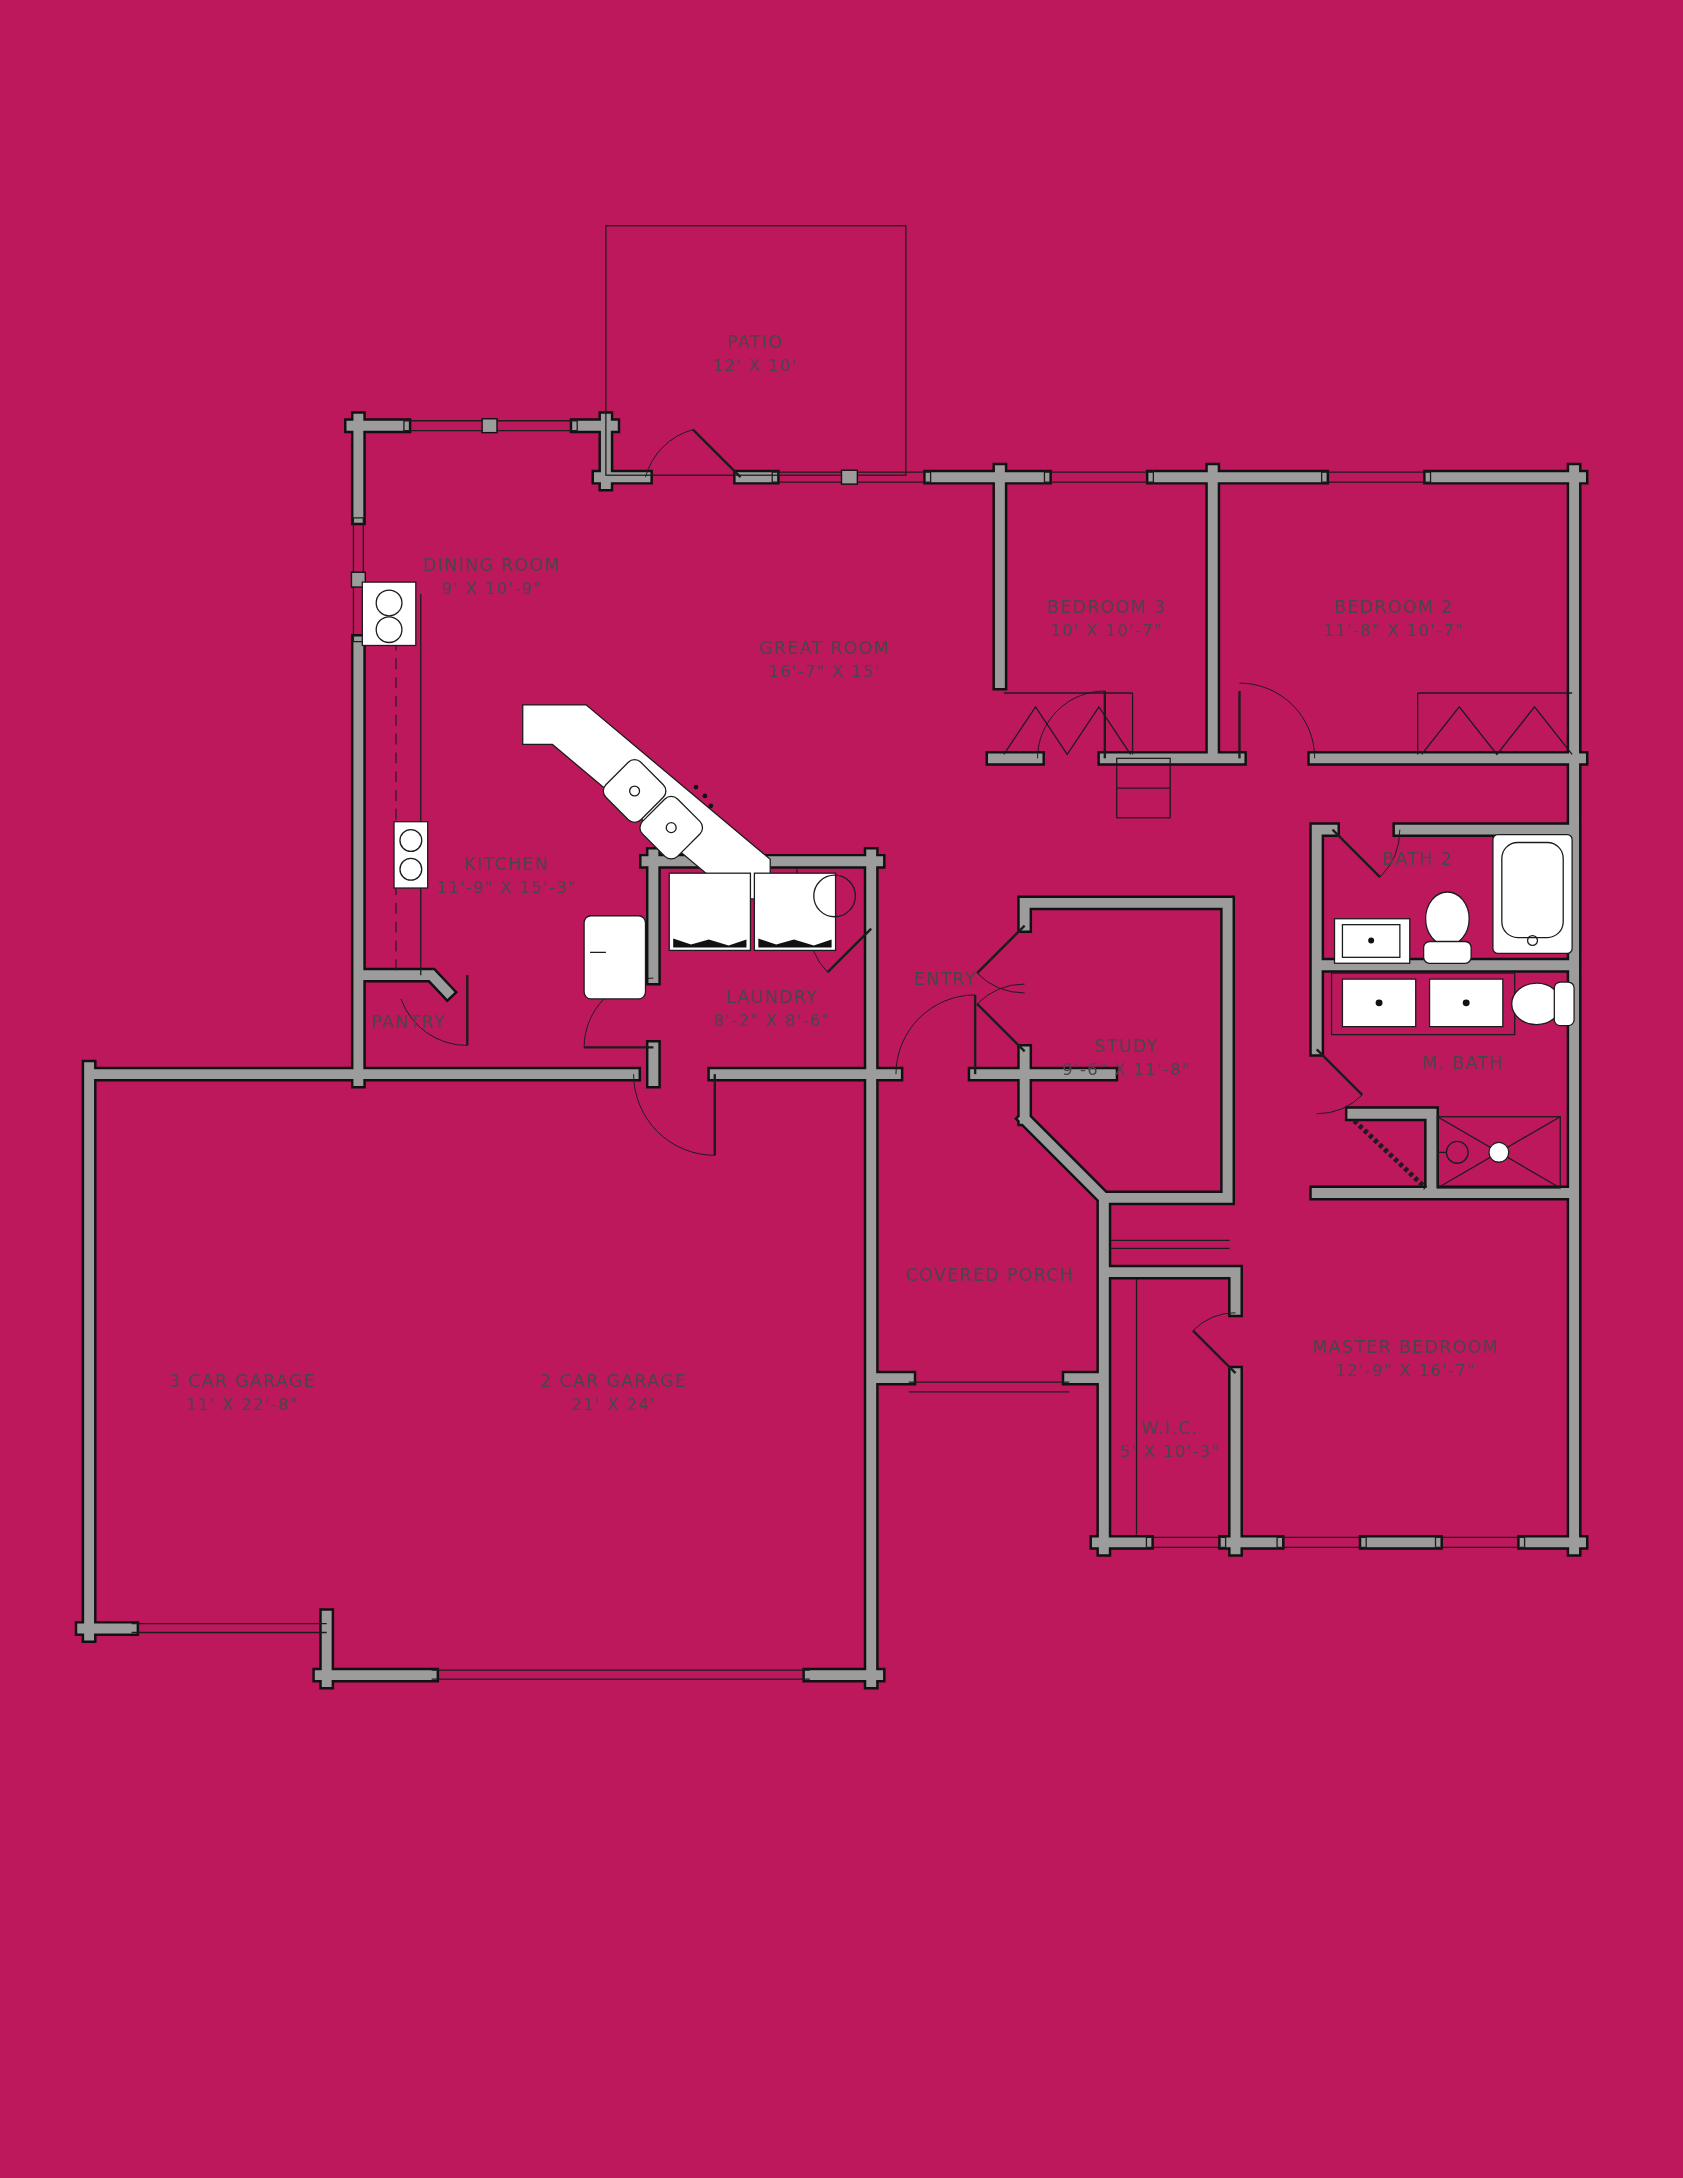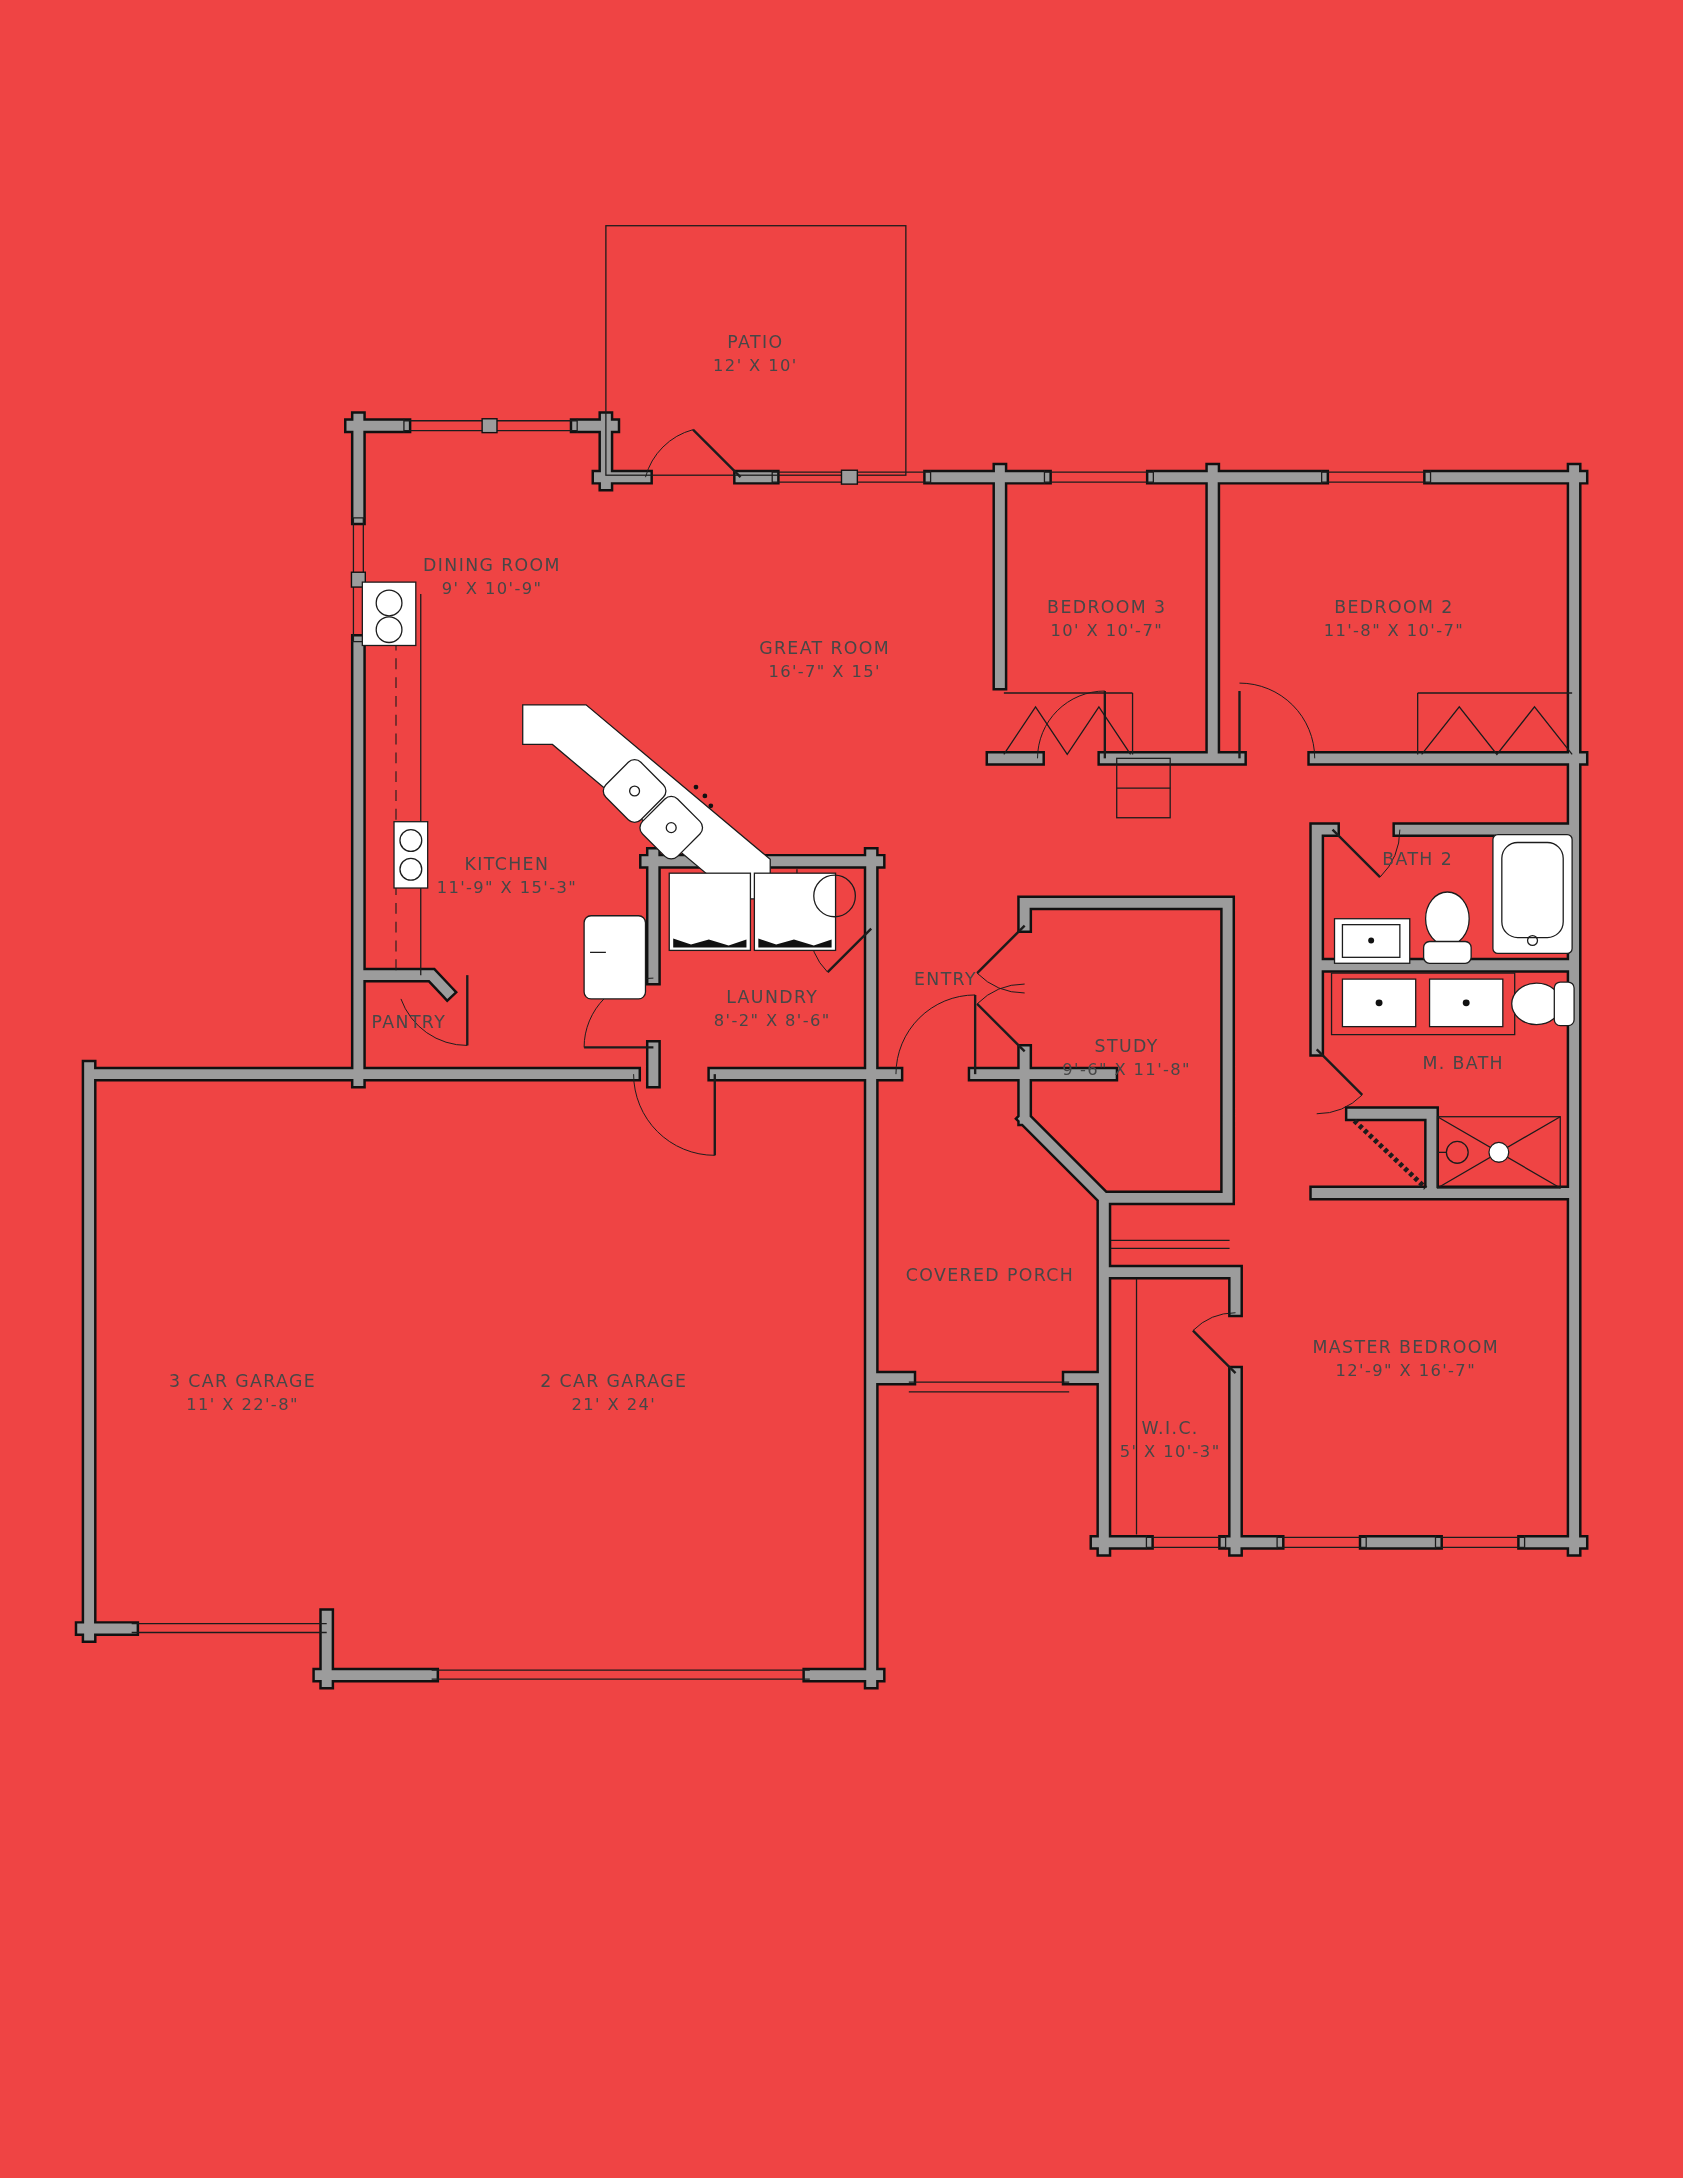--- a/index.html
+++ b/index.html
@@ -1,16 +1,16 @@
 <!DOCTYPE html>
 <html><head>
 <meta charset="utf-8">
 <style>
   html,body{margin:0;padding:0;background:#ffffff;}
-  .page{width:1683px;height:2178px;position:relative;background:#ef4444;overflow:hidden;}
+  .page{width:1683px;height:2178px;position:relative;background:#be185d;overflow:hidden;}
   svg{display:block;}
   text{font-family:"DejaVu Sans","Liberation Sans",sans-serif;fill:#474747;letter-spacing:1.4px;}
   .room-name{font-size:17.5px;}
   .room-dims{font-size:16.5px;}
   .thin{stroke:#1c1c1c;stroke-width:1.3;fill:none;}
   .thinw{stroke:#1c1c1c;stroke-width:1.3;fill:#ffffff;}
   .dash{stroke:#1c1c1c;stroke-width:1.1;fill:none;stroke-dasharray:11 8;}
   .arc{stroke:#1c1c1c;stroke-width:1px;fill:none;}
   .leaf{stroke:#1c1c1c;stroke-width:2.4;fill:none;}
   .glass{stroke:#1c1c1c;stroke-width:5;fill:none;stroke-dasharray:4 3;}

